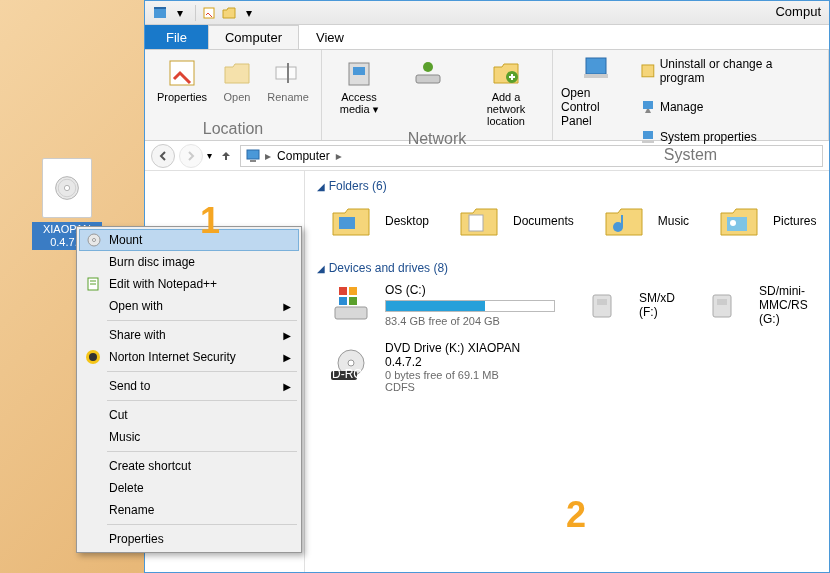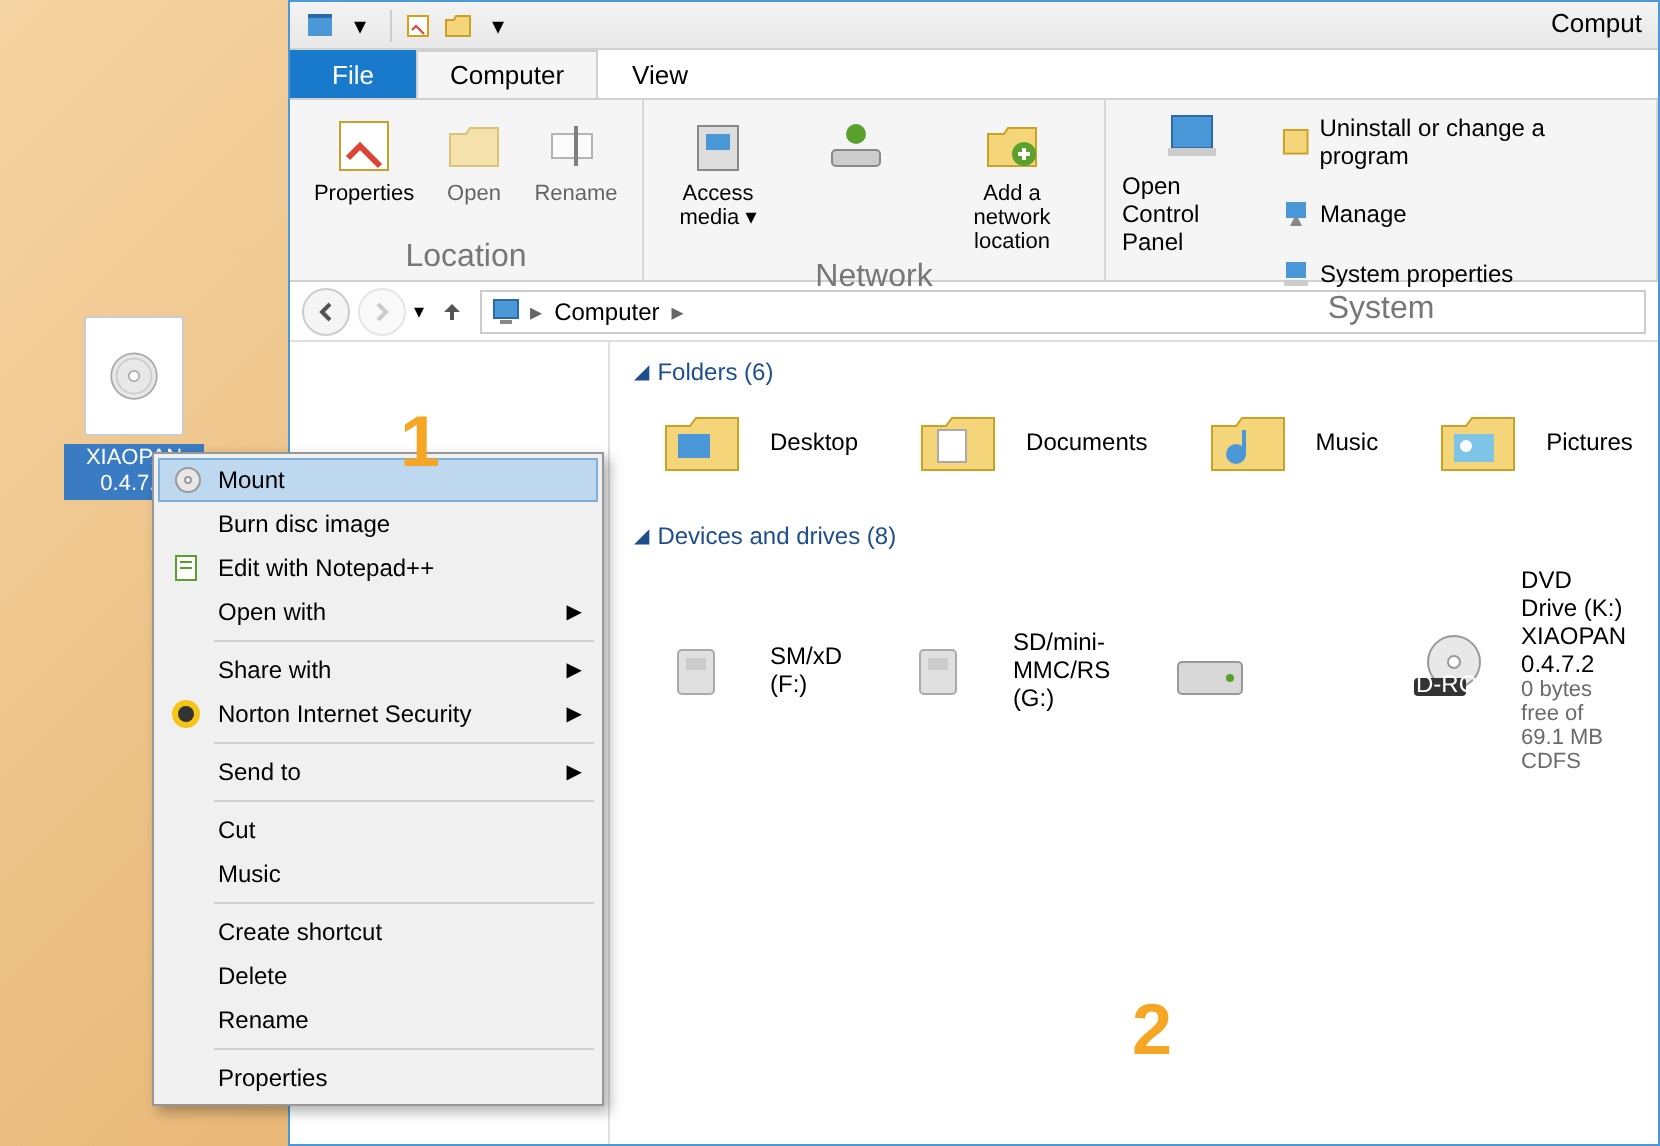--- a/index.html
+++ b/index.html
@@ -324,20 +324,38 @@
 
       <div class="sect">
         <div class="secthdr">
             <span class="tri">◢</span>
             <span>Devices and drives (8)</span>
           </div>
         <div class="grid">
           <div class="item">
             <div class="iic">
                 <svg viewBox="0 0 44 40">
+                  <rect x="6" y="22" width="32" height="12" rx="2" fill="#d8d8d8" stroke="#999"></rect>
+                  <rect x="10" y="12" width="8" height="8" fill="#2a8dd4"></rect>
+                  <rect x="20" y="12" width="8" height="8" fill="#5aa02c"></rect>
+                  <rect x="10" y="2" width="8" height="8" fill="#d43"></rect>
+                  <rect x="20" y="2" width="8" height="8" fill="#f5a623"></rect>
+                </svg>
+              </div>
+            <div class="info">
+                <div class="nm">OS (C:)</div>
+                <div class="bar">
+                  <div class="fill" style="width:59%"></div>
+                </div>
+                <div class="sub">83.4 GB free of 204 GB</div>
+              </div>
+          </div>
+          <div class="item">
+            <div class="iic">
+                <svg viewBox="0 0 44 40">
                   <rect x="10" y="10" width="18" height="22" rx="2" fill="#e0e0e0" stroke="#aaa"></rect>
                   <rect x="14" y="14" width="10" height="6" fill="#ccc"></rect>
                 </svg>
               </div>
             <div class="info">
                 <div class="nm">SM/xD (F:)</div>
               </div>
           </div>
           <div class="item">
             <div class="iic">

